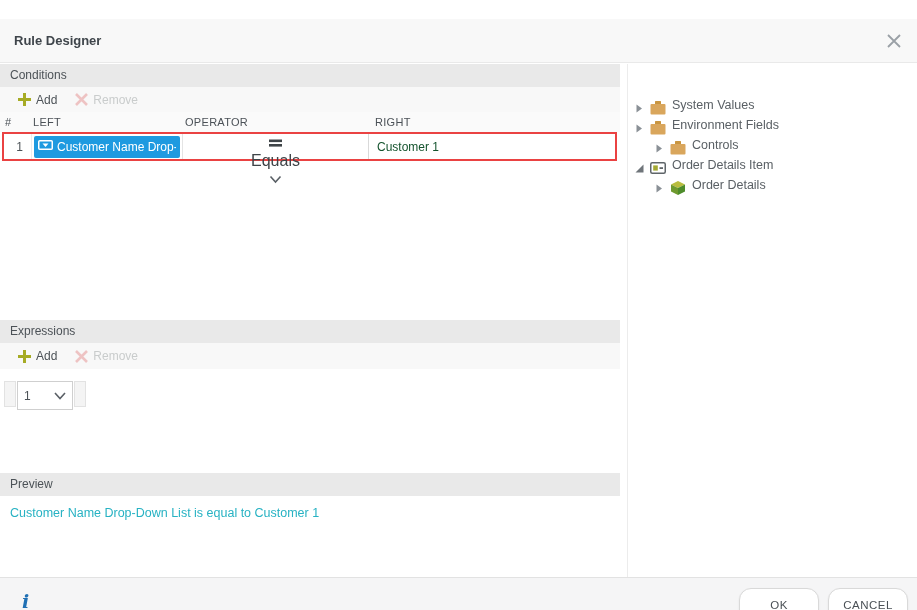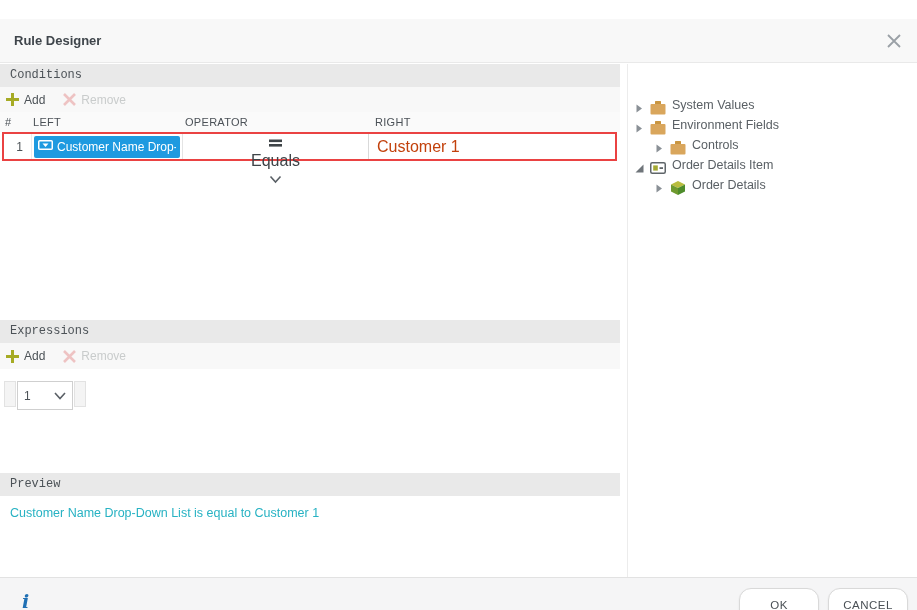--- a/index.html
+++ b/index.html
@@ -6,31 +6,31 @@
   *{box-sizing:border-box;font-family:"Liberation Sans",sans-serif;}
   .stage{position:relative;width:917px;height:610px;background:#fff;overflow:hidden;margin-top:19px;}
 
   
   .titlebar{position:absolute;left:0;top:0;width:917px;height:44px;background:#f8f8f8;border-bottom:1px solid #e9e9e9;}
   .title{position:absolute;left:14px;top:14px;font-size:13px;font-weight:bold;color:#3f454b;}
   .close-btn{position:absolute;right:12px;top:11px;width:22px;height:22px;cursor:pointer;display:flex;align-items:center;justify-content:center;}
 
   
   .sec-header{position:absolute;height:23px;background:#e9e9e9;color:#4c5257;font-size:12px;line-height:23px;padding-left:10px;}
-  .left-w{left:0;width:620px;font-family:Liberation Mono, monospace;}
+  .left-w{left:0;width:620px;}
   .sec-conditions{top:45px;}
   .sec-expressions{top:301px;}
   .sec-preview{top:454px;}
   .sec-context{left:628px;top:45px;width:289px;}
 
   
   .divider-v{position:absolute;left:627px;top:45px;width:1px;height:513px;background:#ececec;}
 
   
-  .toolbar{position:absolute;left:0;width:620px;height:25px;background:#f8f8f8;display:flex;align-items:center;padding-left:6px;gap:18px;}
+  .toolbar{position:absolute;left:0;width:620px;height:25px;background:#f8f8f8;display:flex;align-items:center;padding-left:18px;gap:18px;}
   .tb-conditions{top:68px;}
   .tb-expressions{top:324px;height:26px;}
   .tb-btn{display:flex;align-items:center;gap:5px;font-size:12px;color:#4c5257;cursor:pointer;}
   .tb-btn.disabled{color:#c9cccc;cursor:default;}
   .plus-icon svg,.x-icon svg{display:block;}
 
   
   .tbl-header{position:absolute;left:0;top:93px;width:620px;height:20px;background:#fafafa;display:flex;font-size:11px;color:#4b5157;letter-spacing:.3px;}
   .th{line-height:20px;}
   .th-num{width:30px;padding-left:5px;}
@@ -41,21 +41,21 @@
   
   .cond-row{position:absolute;left:2px;top:113px;width:615px;height:29px;border:2px solid #ea4242;background:#fff;display:flex;align-items:stretch;}
   .cell{display:flex;align-items:center;}
   .cell-num{width:28px;justify-content:flex-end;padding-right:8px;font-size:12px;color:#4c5257;border-right:1px solid #ececec;}
   .cell-left{width:150px;padding:1px 2px;}
   .token{display:flex;align-items:center;gap:4px;background:#1e9ae0;color:#fff;height:22px;width:100%;padding:0 4px;font-size:12px;white-space:nowrap;overflow:hidden;border-radius:2px;cursor:pointer;}
   .token-label{overflow:hidden;white-space:nowrap;}
   .cell-op{width:187px;padding:0;}
   .op-select{display:flex;align-items:center;height:100%;width:100%;background:#fff;border-left:1px solid #e4e4e4;border-right:1px solid #d9d9d9;padding:0 6px;font-size:16px;color:#3f4448;cursor:pointer;flex-direction:column;}
   .op-label{flex:1;}
-  .cell-right{flex:1;padding-left:8px;font-size:16px;color:#c2410c;cursor:text;}
+  .cell-right{flex:1;padding-left:8px;font-size:12px;color:#14532d;cursor:text;}
 
   
   .expr-row{position:absolute;left:4px;top:362px;display:flex;align-items:flex-start;}
   .expr-stub{width:12px;height:26px;background:#f4f4f4;border:1px solid #e2e2e2;}
   .expr-select{width:56px;height:29px;background:#fff;border:1px solid #cfcfcf;display:flex;align-items:center;padding:0 6px;font-size:12px;color:#4c5257;gap:8px;cursor:pointer;margin:0 1px;}
   .expr-select .val{flex:1;}
 
   
   .preview-text{position:absolute;left:10px;top:487px;font-size:12.5px;color:#27b2c3;}
 

